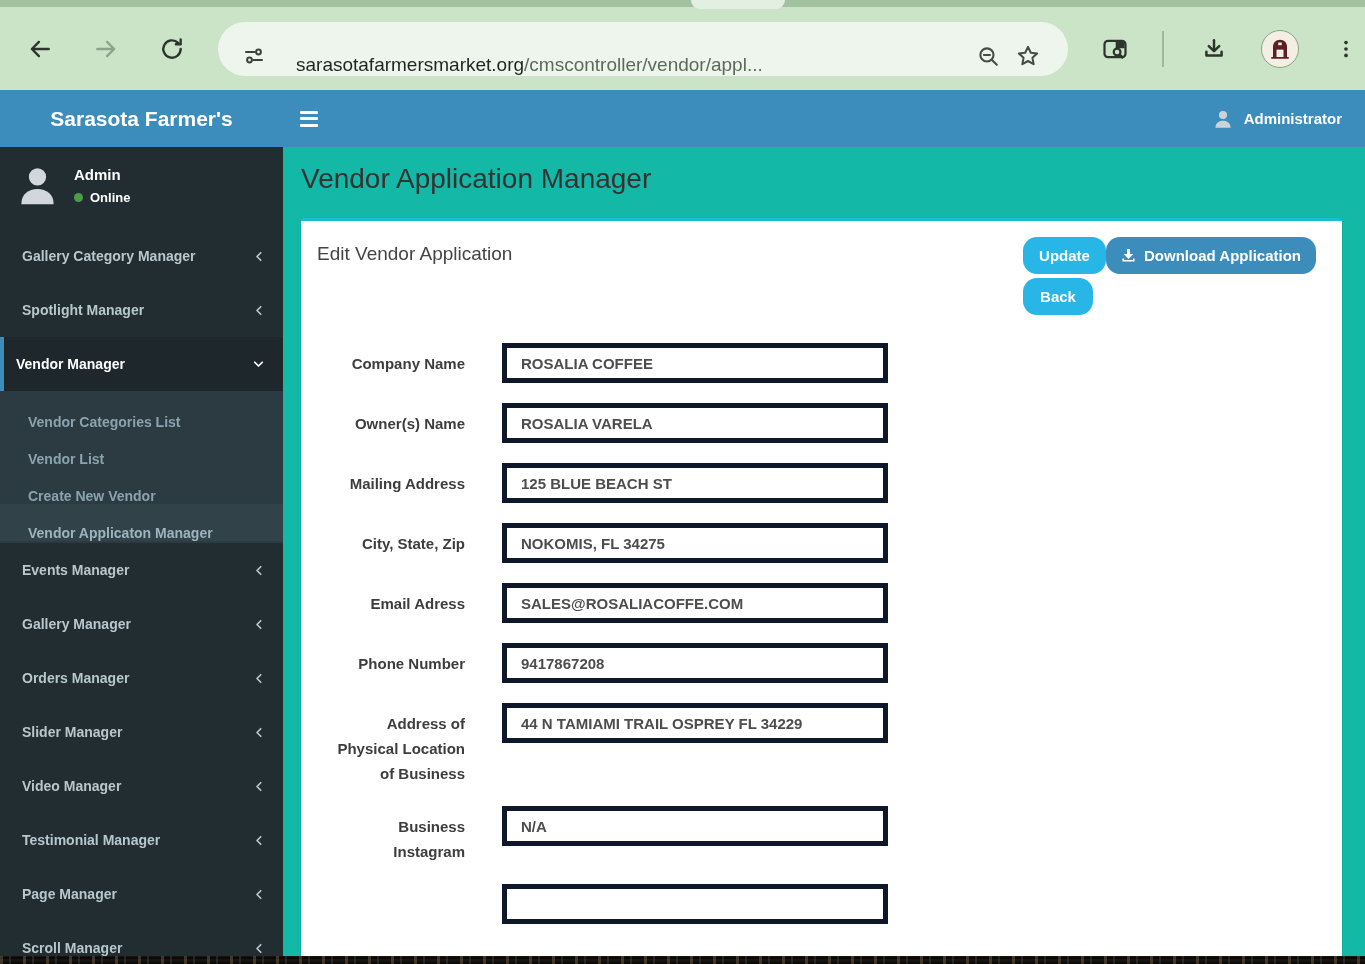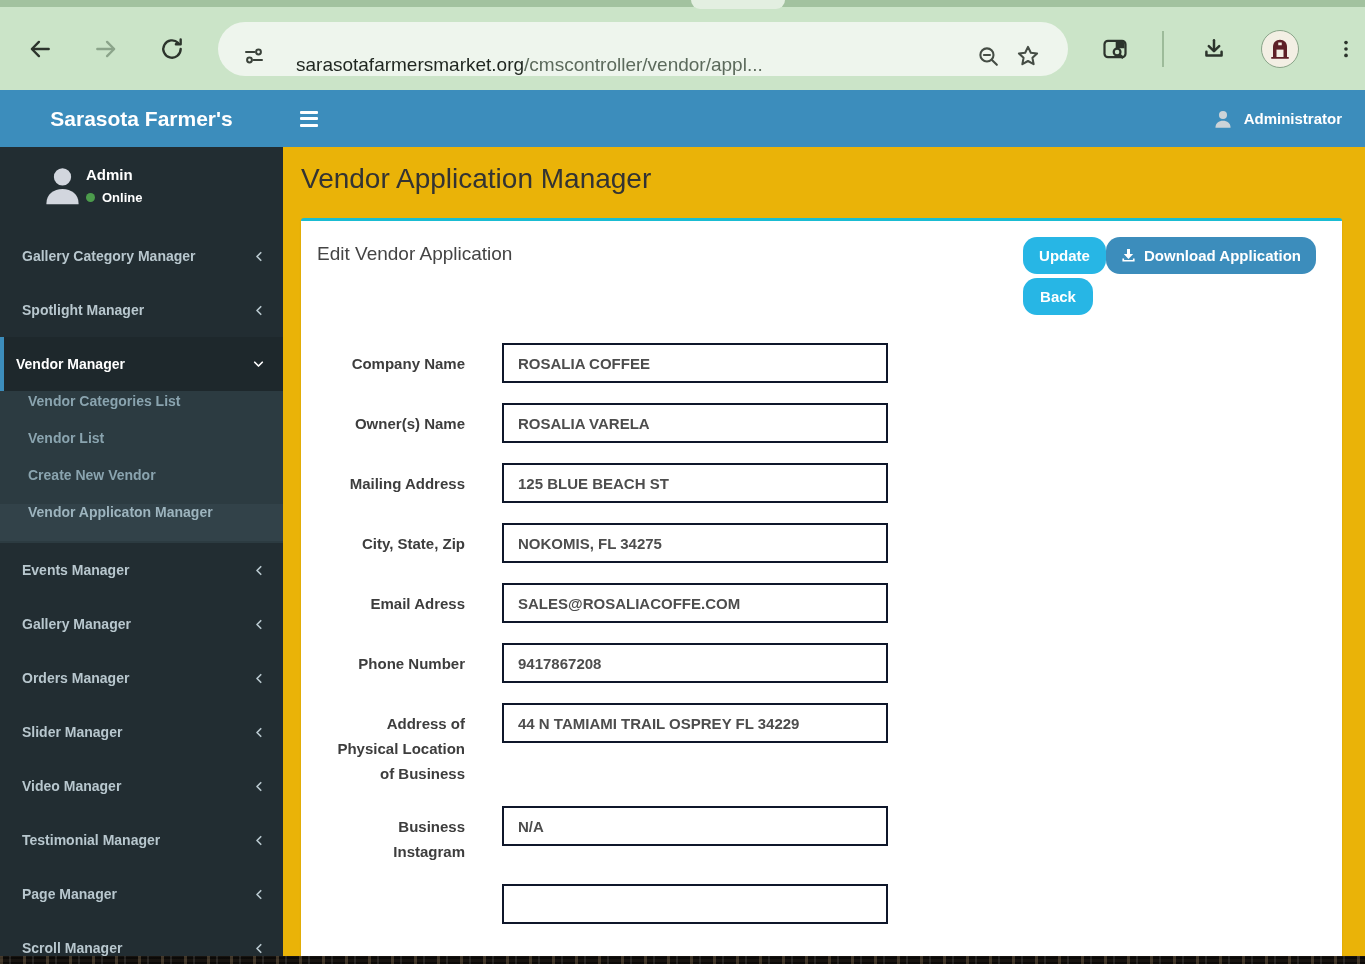--- a/index.html
+++ b/index.html
@@ -31,37 +31,37 @@
   .avatar-circle { width:38px; height:38px; border-radius:50%; background:#f3efe4;
     border:1px solid #8aa489; display:flex; align-items:center; justify-content:center; overflow:hidden; }
 
   
   .app { display:flex; height:874px; }
 
   
   .sidebar { width:283px; background:#222d32; flex:none; overflow:hidden; }
   .brand { height:57px; background:#3c8dbc; color:#fff; font-size:21px; font-weight:700;
     display:flex; align-items:center; justify-content:center; cursor:pointer; }
-  .user-panel { height:82px; display:flex; align-items:center; gap:0; padding:4px 15px 10px 7px;margin-left:32px; }
+  .user-panel { height:82px; display:flex; align-items:center; gap:13px; padding:4px 15px 10px 14px; }
   .user-avatar { width:47px; height:47px; flex:none; }
   .user-name { color:#fff; font-weight:700; font-size:15px; margin-bottom:7px; }
   .user-status { display:flex; align-items:center; gap:7px; color:#fff; font-weight:700; font-size:13px; cursor:pointer;text-align:right; }
   .status-dot { width:9px; height:9px; border-radius:50%; background:#4c9c4c; }
 
   .nav-item { height:54px; display:flex; align-items:center; padding:0 18px 0 22px;
     color:#b8c7ce; font-weight:700; font-size:14px; cursor:pointer; }
   .nav-item .chev { margin-left:auto; display:flex; align-items:center; }
   .nav-item.active { background:#1e282c; color:#fff; border-left:4px solid #3c8dbc; padding-left:12px; }
   .submenu { background:#2c3b41; padding:2px 0; }
-  .sub-item { height:37px; display:flex; align-items:flex-start; padding-left:28px;
+  .sub-item { height:37px; display:flex; align-items:flex-end; padding-left:28px;
     color:#8aa4af; font-weight:700; font-size:14px; cursor:pointer; }
   .sub-item.highlighted { background:#324249; color:#9db4be; }
 
   
-  .main { flex:1; display:flex; flex-direction:column; background:#eab308; min-width:0; }
+  .main { flex:1; display:flex; flex-direction:column; background:#14b8a6; min-width:0; }
   .navbar { height:57px; background:#3c8dbc; display:flex; align-items:center; padding:0 23px 0 17px; flex:none; }
   .hamburger { width:44px; height:44px; border:none; background:transparent; cursor:pointer;
     display:flex; flex-direction:column; justify-content:center; gap:3.5px; padding-left:0; }
   .hamburger span { display:block; width:18px; height:3px; background:#fff; border-radius:1px; }
   .nav-user { margin-left:auto; display:flex; align-items:center; gap:10px; color:#fff;
     font-weight:700; font-size:15px; cursor:pointer; }
 
   .content { padding:13px 23px 0 18px; flex:1; }
   .page-title { font-size:28px; font-weight:500; color:#333; line-height:38px; margin:0 0 20px 0; }
 
@@ -76,21 +76,21 @@
     font-family:inherit; }
   .btn-update { width:83px; background:#27b6e5; }
   .btn-download { width:210px; background:#3c8dbc; }
   .btn-download svg { margin-right:8px; }
   .btn-back { width:70px; background:#27b6e5; }
 
   .vendor-form { padding:22px 0 0 32px; }
   .form-row { display:flex; margin-bottom:20px; }
   .form-label { width:132px; text-align:right; font-weight:700; color:#3d3d3d;
     font-size:15px; line-height:25px; padding-top:8px; }
-  .form-input { margin-left:37px; width:386px; height:40px; border:2px solid #0f172a;
+  .form-input { margin-left:37px; width:386px; height:40px; border:5px solid #0f172a;
     background:#fff; font-weight:700; color:#4d4d4d; font-size:15px; padding:0 14px;
     font-family:inherit; border-radius:0; outline:none; }
 
   .bottom-strip { position:absolute; left:0; right:0; bottom:0; height:8px; z-index:20;
     background:#17130f;
     background-image:
       repeating-linear-gradient(90deg, rgba(190,160,120,0.28) 0 3px, transparent 3px 9px, rgba(255,255,255,0.10) 9px 11px, transparent 11px 23px),
       repeating-linear-gradient(0deg, rgba(0,0,0,0.5) 0 2px, transparent 2px 5px); }
 </style>
 </head>

